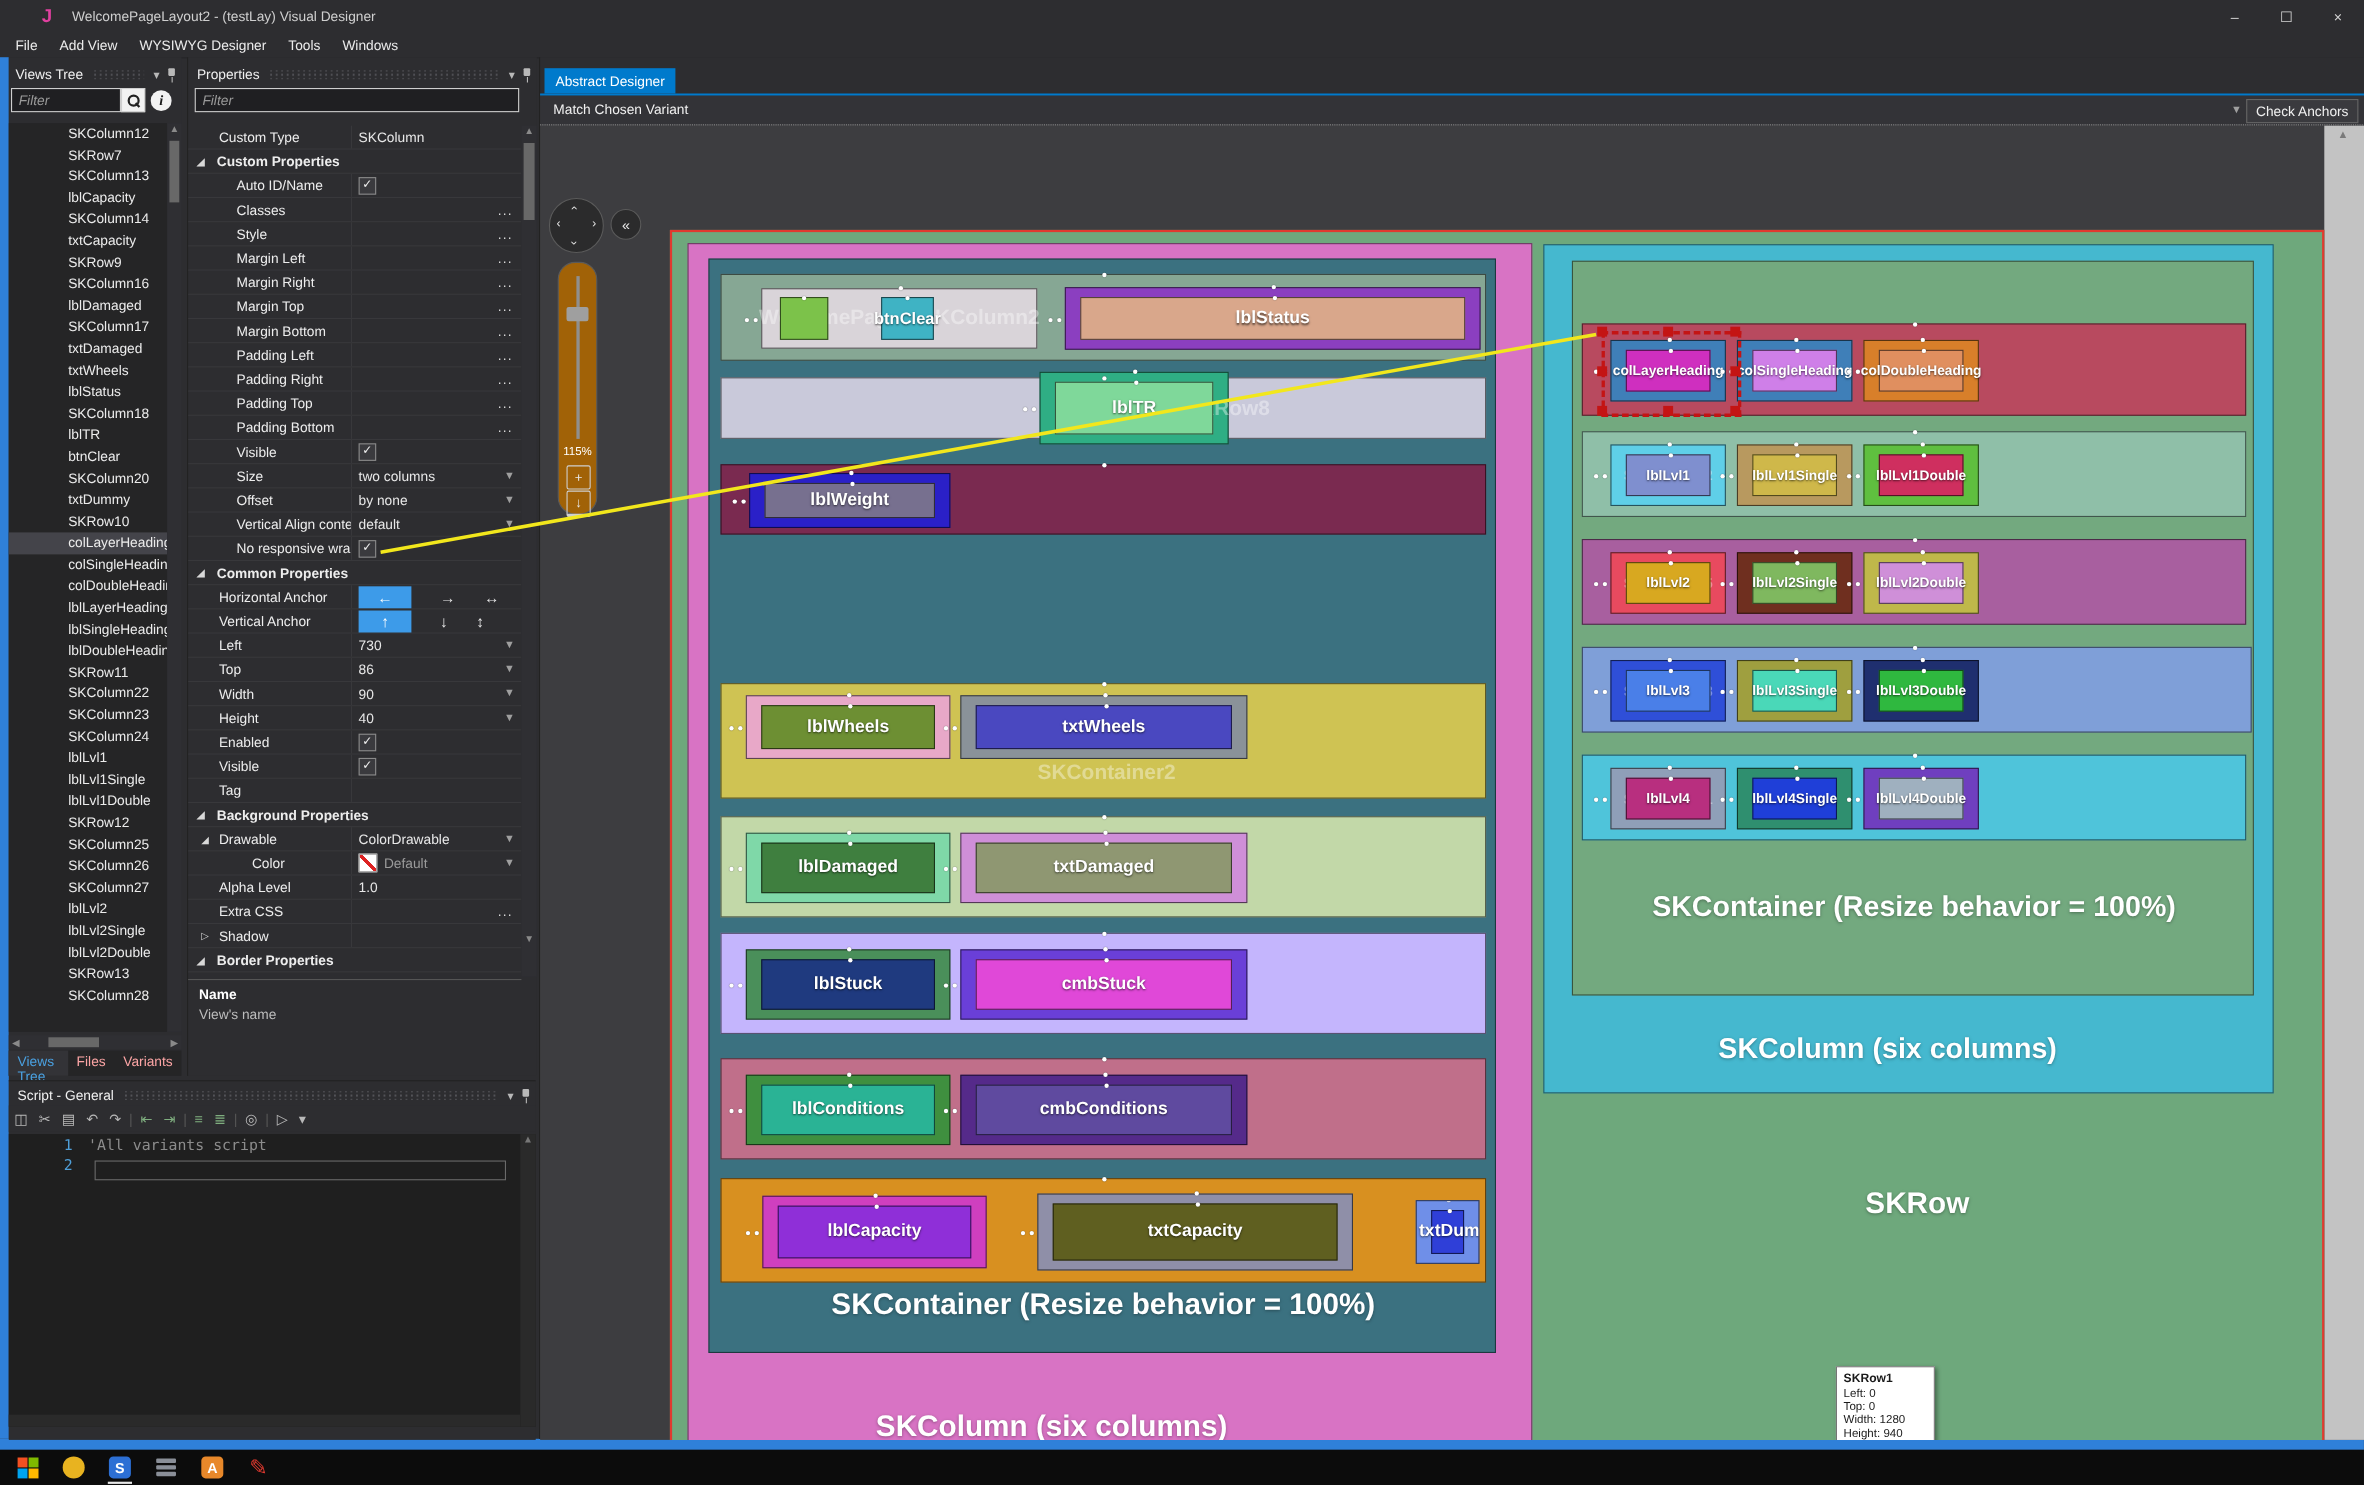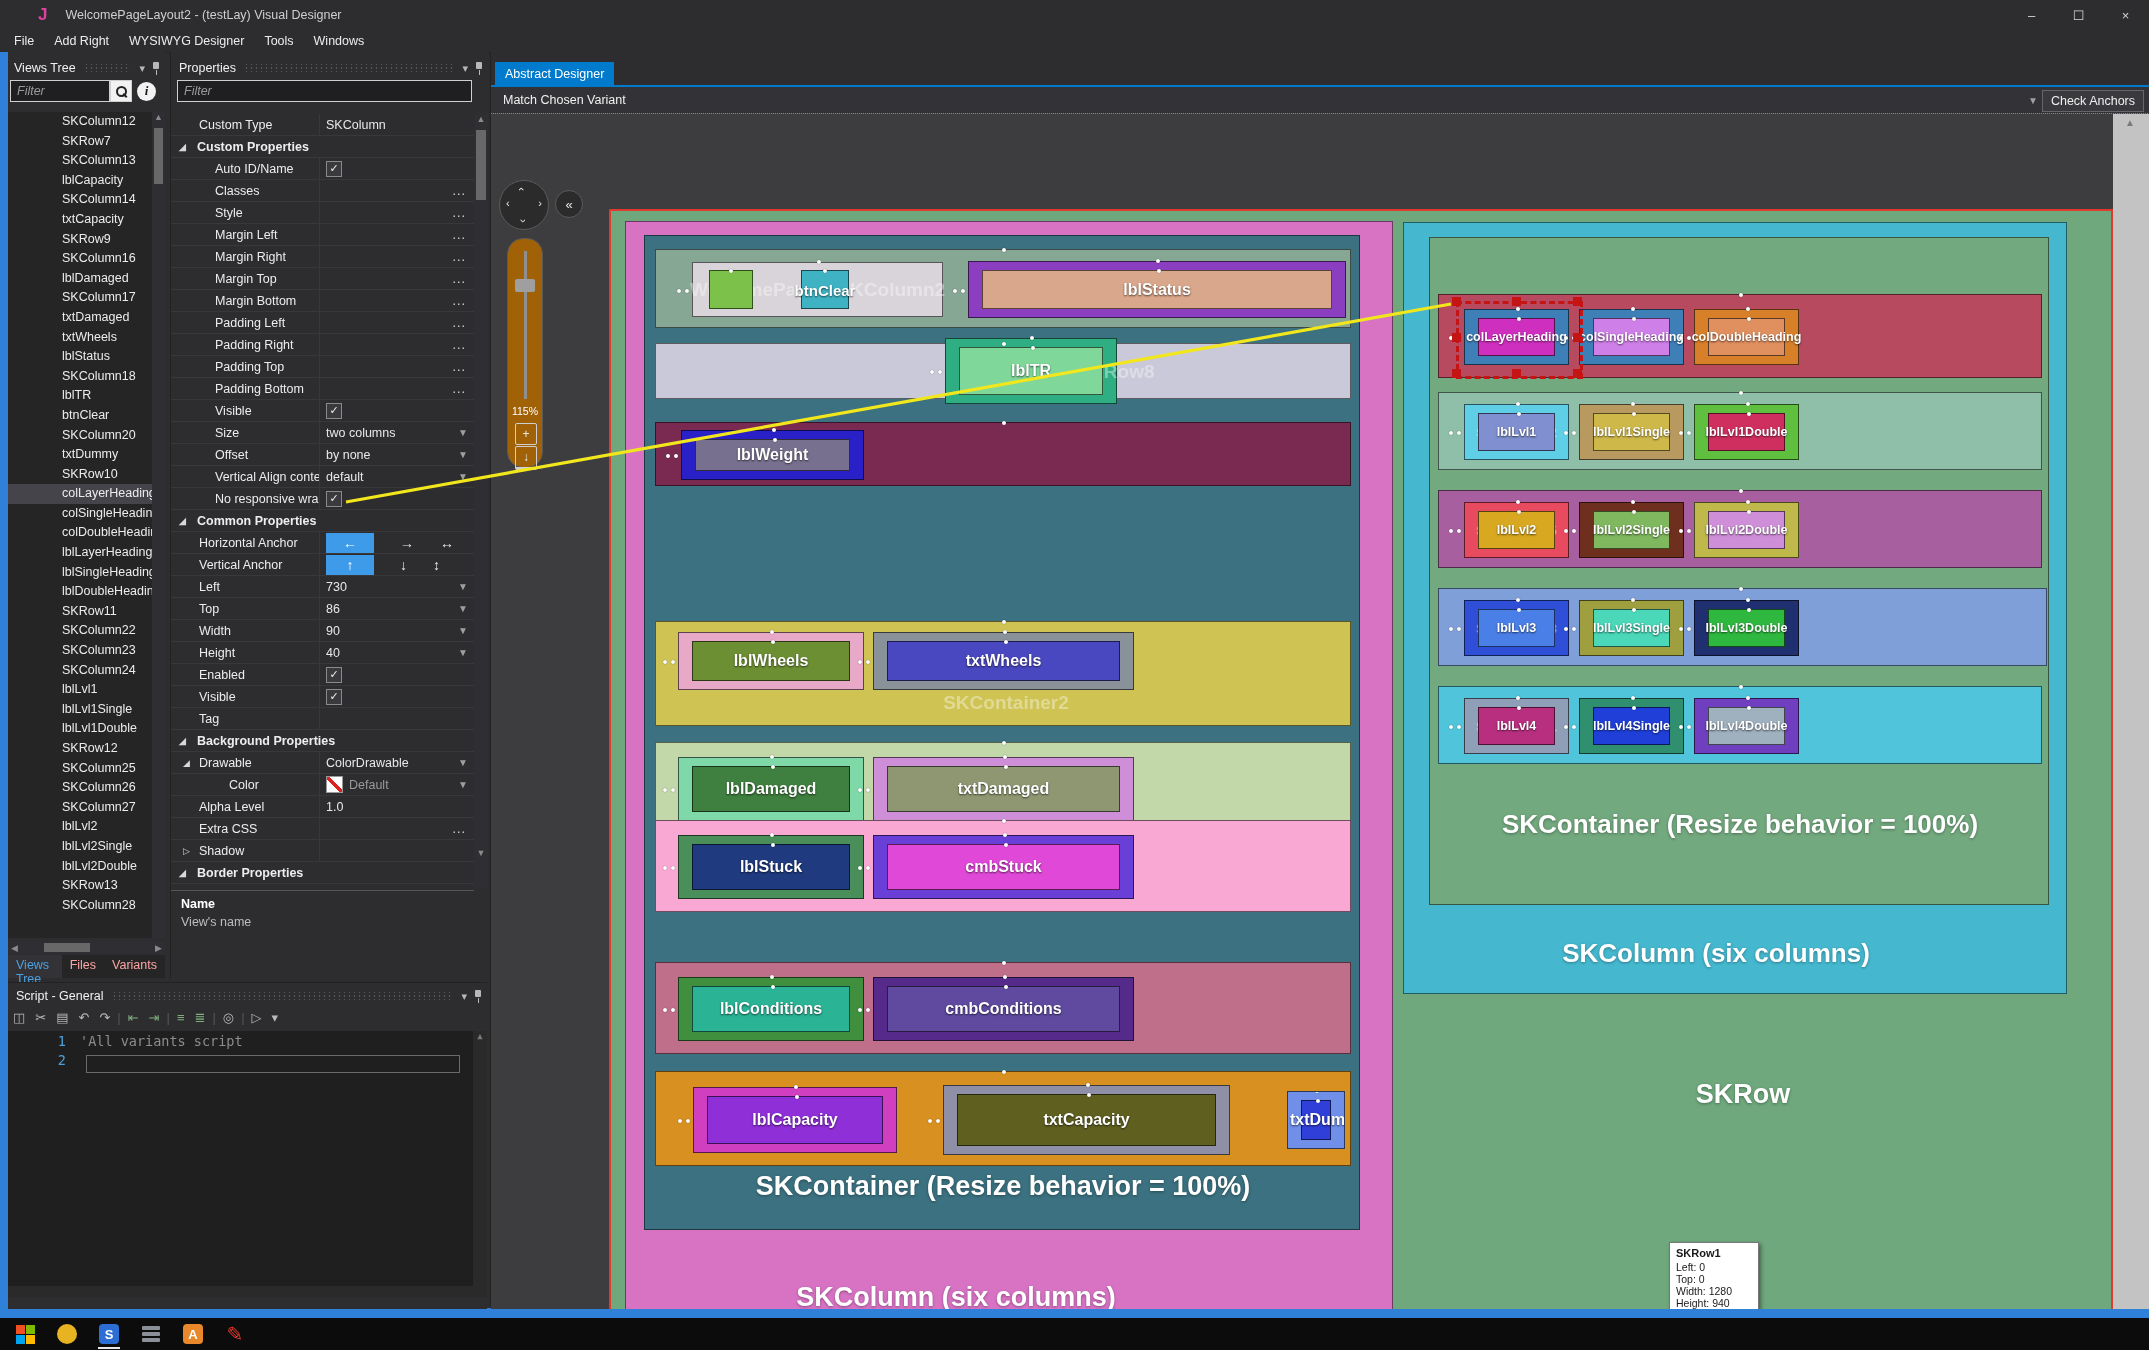--- a/index.html
+++ b/index.html
@@ -138,21 +138,21 @@
     <span id="win-title">WelcomePageLayout2 - (testLay) Visual Designer</span>
     <div id="win-buttons">
       <span>–</span>
       <span>☐</span>
       <span>×</span>
     </div>
   </div>
 
   <div id="menubar" class="abs">
       <span style="margin-left: 4px;">File</span>
-      <span>Add Right</span>
+      <span>Add View</span>
       <span>WYSIWYG Designer</span>
       <span>Tools</span>
       <span>Windows</span>
     </div>
 
   <div id="blue-left" class="abs"></div>
   <div id="blue-bottom" class="abs"></div>
 
   <div id="views-panel" class="abs">
     <div class="panel-header" style="padding-left:6px;margin-top:6px;">
@@ -570,21 +570,21 @@
                   <div class="ghost" style="left: -30px; right: -30px; top: 50%; transform: translateY(-50%); font-size: 19px;">SKColumn17</div>
                   <div class="inner" style="background: rgb(143, 151, 114);">
                     <div class="dot" style="left: 115.5px; top: -2px;"></div>
                   </div>
                   <div class="wlabel" style="font-size: 16px;">txtDamaged</div>
                   <div class="dot" style="left: 128.5px; top: -3px;"></div>
                   <div class="dot" style="left: -8px; top: 30px;"></div>
                   <div class="dot" style="left: -16px; top: 30px;"></div>
                 </div>
               </div>
-              <div class="band" style="left: 10px; top: 584px; width: 696px; height: 92px; background: #f9a8d4; padding-left: 44px;">
+              <div class="band" style="left: 10px; top: 612px; width: 696px; height: 92px; background: #c4b5fd; padding-left: 44px;">
                 <div class="dot" style="left: 346px; top: -2px;"></div>
                 <div class="frame" style="left: 22px; top: 14px; width: 186px; height: 64px; background: rgb(74, 143, 90);">
                   <div class="ghost" style="left: -30px; right: -30px; top: 50%; transform: translateY(-50%); font-size: 19px;">SKColumn8</div>
                   <div class="inner" style="background: rgb(31, 58, 127);">
                     <div class="dot" style="left: 78px; top: -2px;"></div>
                   </div>
                   <div class="wlabel" style="font-size: 16px;">lblStuck</div>
                   <div class="dot" style="left: 91px; top: -3px;"></div>
                   <div class="dot" style="left: -8px; top: 30px;"></div>
                   <div class="dot" style="left: -16px; top: 30px;"></div>

